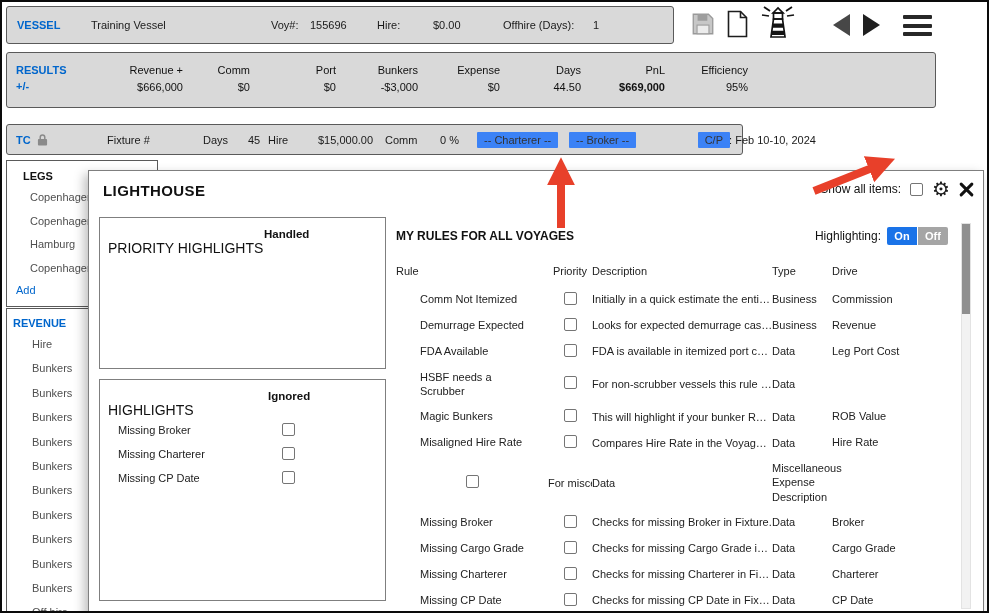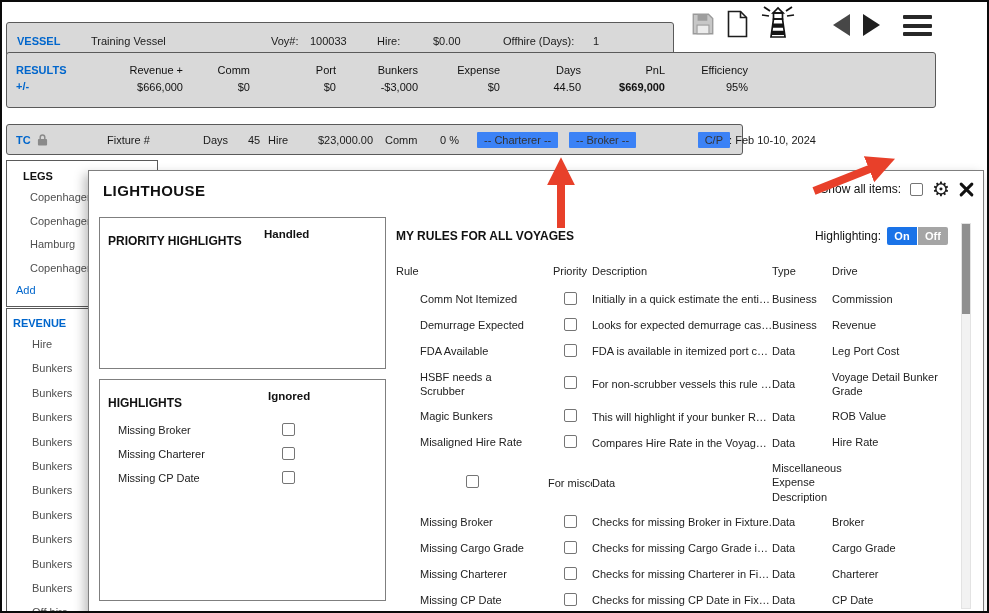--- a/index.html
+++ b/index.html
@@ -2,21 +2,21 @@
 <html><head>
 <meta charset="utf-8">
 <style>
   * { margin:0; padding:0; box-sizing:border-box; }
   html,body { background:#fff; }
   body { font-family:"Liberation Sans", sans-serif; color:#1a1a1a; }
   .window { position:relative; width:989px; height:613px; border:2px solid #0a0a0a; background:#fff; overflow:hidden; }
 
   
   .bar { position:absolute; background:#d9d9d9; border:1px solid #5a5a5a; border-radius:3px; }
-  .vessel-bar { left:4px; top:20px; width:668px; height:38px; }
+  .vessel-bar { left:4px; top:4px; width:668px; height:38px; }
   .results-bar { left:4px; top:50px; width:930px; height:56px; }
   .tc-bar { left:4px; top:122px; width:737px; height:31px; }
 
   .vc { position:absolute; top:50%; transform:translateY(-50%); font-size:11px; white-space:nowrap; }
   .blue { color:#0066cc; font-weight:bold; }
 
   
   .p-vlabel{left:10px;} .p-vname{left:84px;} .p-voyl{left:264px;} .p-voyv{left:303px;}
   .p-hirel{left:370px;} .p-hirev{left:426px;} .p-offl{left:496px;} .p-offv{left:586px;}
 
@@ -66,21 +66,21 @@
   .modal{position:absolute; left:86px; top:168px; width:896px; height:446px; background:#fff; border:1px solid #7f7f7f; box-shadow:-4px 4px 10px rgba(0,0,0,0.25); z-index:5;}
   .modal-title{position:absolute; left:14px; top:11px; font-size:15px; font-weight:bold; letter-spacing:.4px; color:#111;}
   .modal-controls{position:absolute; right:9px; top:8px; display:flex; align-items:center; gap:9px;}
   .showall-label{font-size:12px; color:#111;}
   .gear{font-size:20px; color:#1c1c1c; cursor:pointer; line-height:1;}
   .close-x{line-height:0; cursor:pointer;}
 
   .hl-box{position:absolute; left:10px; border:1px solid #7f7f7f; background:#fff; width:287px;}
   .box-priority{top:46px; height:152px;}
   .box-highlights{top:208px; height:222px;}
-  .box-title{position:absolute; left:8px; top:16px; font-size:12px; font-weight:bold; color:#111;}
+  .box-title{position:absolute; left:8px; top:22px; font-size:14px; font-weight:normal; color:#111;}
   .box-col{position:absolute; top:10px; font-size:11.5px; font-weight:bold; color:#111;}
   .box-priority .box-col{left:164px;}
   .box-highlights .box-col{left:168px;}
   .hl-items{position:absolute; left:0; right:0; top:38px;}
   .hl-row{position:relative; height:24px;}
   .hl-row span{position:absolute; left:18px; line-height:24px; font-size:11px; color:#222;}
   .hl-row input{position:absolute; left:182px; top:5px;}
 
   .rules-panel{position:absolute; left:307px; top:56px; width:552px; bottom:4px; overflow:hidden;}
   .rules-head{display:flex; align-items:center;}
@@ -110,21 +110,21 @@
 </style>
 </head>
 <body>
 
 <div class="window">
 
   <div class="bar vessel-bar">
     <span class="vc blue p-vlabel">VESSEL</span>
     <span class="vc p-vname">Training Vessel</span>
     <span class="vc p-voyl">Voy#:</span>
-    <span class="vc p-voyv">100033</span>
+    <span class="vc p-voyv">155696</span>
     <span class="vc p-hirel">Hire:</span>
     <span class="vc p-hirev">$0.00</span>
     <span class="vc p-offl">Offhire (Days):</span>
     <span class="vc p-offv">1</span>
   </div>
 
   <span class="icon-abs i-save">
     <svg viewBox="0 0 24 24" width="26" height="26">
       <path d="M3 3 h14 l4 4 v14 h-18 z" fill="#c7c7c7" stroke="#999" stroke-width="1.2"></path>
       <rect x="7" y="3" width="9" height="6" fill="#9d9d9d"></rect>
@@ -213,21 +213,21 @@
     <span class="t-lock">
       <svg viewBox="0 0 12 14" width="11" height="13">
         <rect x="1" y="6" width="10" height="7" rx="1" fill="#8a8a8a"></rect>
         <path d="M3.5 6 V4 a2.5 2.5 0 0 1 5 0 V6" fill="none" stroke="#8a8a8a" stroke-width="1.6"></path>
       </svg>
     </span>
     <span class="vc t-fix">Fixture #</span>
     <span class="vc t-daysl">Days</span>
     <span class="vc t-daysv">45</span>
     <span class="vc t-hirel">Hire</span>
-    <span class="vc t-hirev">$23,000.00</span>
+    <span class="vc t-hirev">$15,000.00</span>
     <span class="vc t-comml">Comm</span>
     <span class="vc t-commv">0 %</span>
     <span class="vc t-chip1 chip">-- Charterer --</span>
     <span class="vc t-chip2 chip">-- Broker --</span>
     <span class="vc t-lc">L/C: Feb 10-10, 2024</span>
     <span class="t-cp chip">C/P</span>
   </div>
 
   <div class="panel legs-panel">
     <div class="panel-title">LEGS</div>
@@ -344,21 +344,20 @@
             <span class="c-desc">FDA is available in itemized port c…</span>
             <span class="c-type">Data</span>
             <span class="c-drive">Leg Port Cost</span>
           </div>
 
           <div class="rt-row">
             <span class="c-rule">HSBF needs a Scrubber</span>
             <span class="c-prio"><input type="checkbox" style=""></span>
             <span class="c-desc">For non-scrubber vessels this rule …</span>
             <span class="c-type">Data</span>
-            <span class="c-drive">Voyage Detail Bunker Grade</span>
           </div>
 
           <div class="rt-row">
             <span class="c-rule">Magic Bunkers</span>
             <span class="c-prio"><input type="checkbox" style=""></span>
             <span class="c-desc">This will highlight if your bunker R…</span>
             <span class="c-type">Data</span>
             <span class="c-drive">ROB Value</span>
           </div>
 

